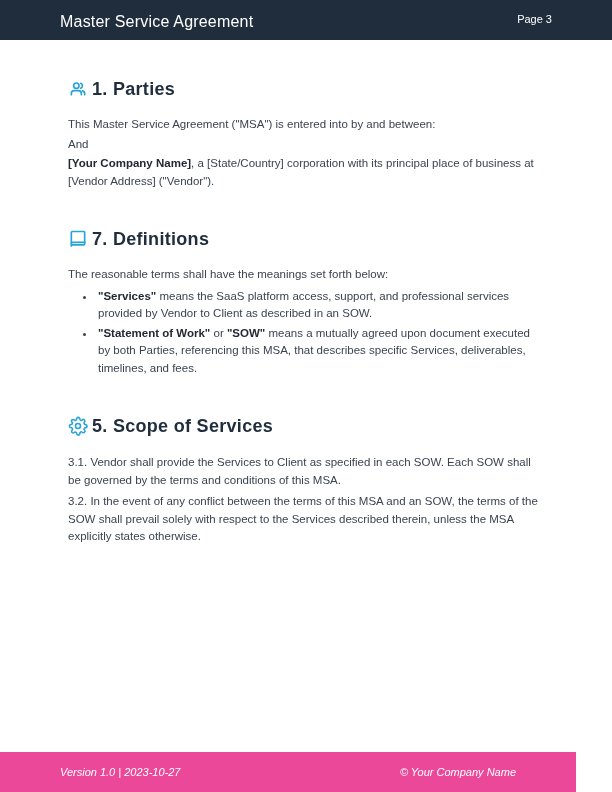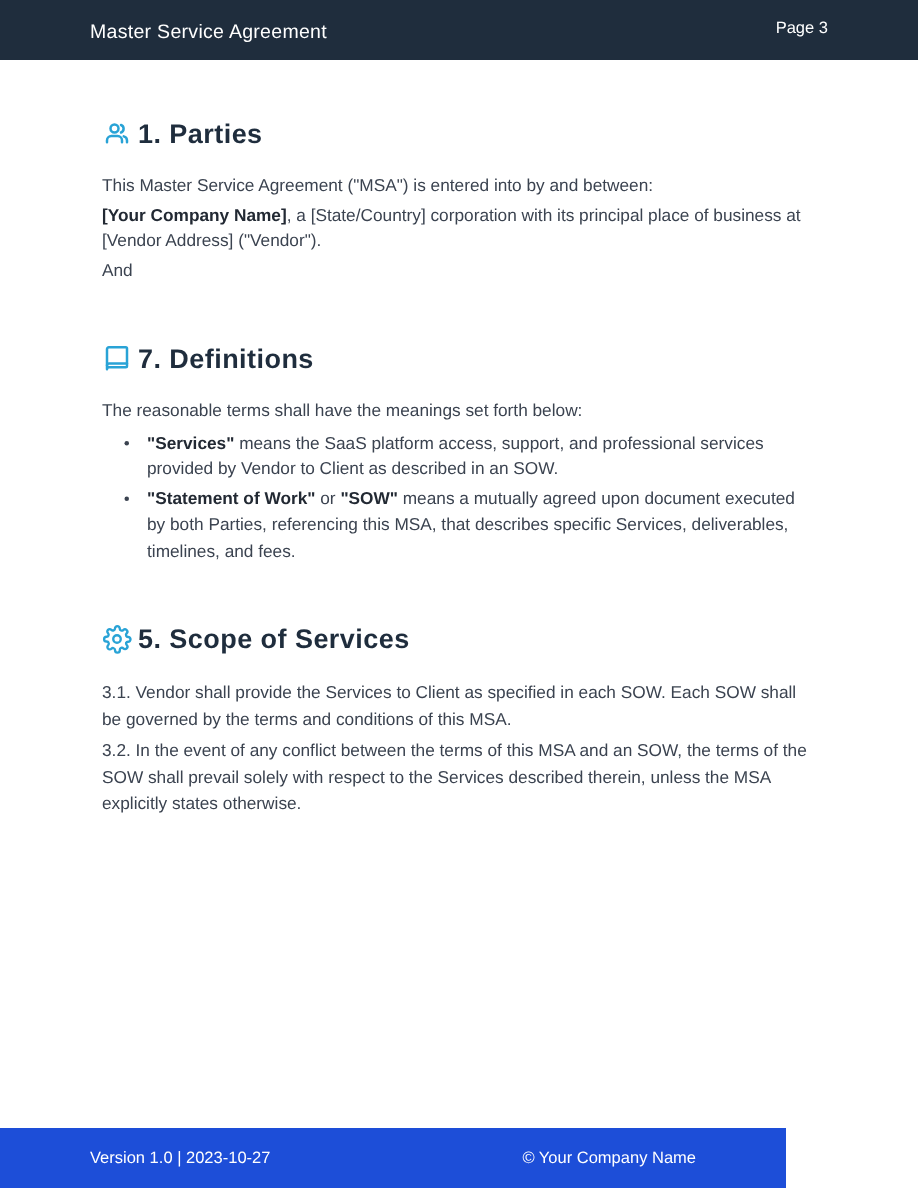--- a/index.html
+++ b/index.html
@@ -24,21 +24,21 @@
     width: 612px;
     height: 40px;
     background: #1F2D3D;
     color: #ffffff;
     box-sizing: border-box;
   }
   .doc-header .header-title {
     position: absolute;
     left: 60px;
     top: 13px;
-    font-size: 13px;
+    font-size: 16px;
     letter-spacing: 0.2px;
     color: #ffffff;
   }
   .doc-header .header-page {
     position: absolute;
     right: 60px;
     top: 13px;
     font-size: 11px;
     color: #ffffff;
   }
@@ -115,24 +115,25 @@
     line-height: 17.5px;
     color: #3b4350;
     margin: 0 0 4px 0;
   }
 
   
   .doc-footer {
     position: absolute;
     bottom: 0;
     left: 0;
-    width: 524px;
+    width: 576px;
     height: 40px;
-    background: #1d4ed8;
-    color: #ffffff;
+    background: #ec4899;
+    color: #ffffff;
+    font-style: italic;
   }
   .doc-footer .footer-left {
     position: absolute;
     left: 60px;
     top: 14px;
     font-size: 11px;
   }
   .doc-footer .footer-right {
     position: absolute;
     right: 60px;
@@ -159,22 +160,22 @@
           <path d="M20 19v-1.4a3.4 3.4 0 0 0-2.6-3.3"></path>
           <path d="M15.2 5.2a3.2 3.2 0 0 1 0 6"></path>
         </svg>
       </span>
       <div class="section-title">1. Parties</div>
     </div>
 
     <div style="height:16px;"></div>
 
     <p class="para">This Master Service Agreement ("MSA") is entered into by and between:</p>
+    <p class="para" style="margin-top:2px;">And</p>
     <p class="para" style="margin-top:2px;"><b>[Your Company Name]</b><span>, a [State/Country] corporation with its principal place of business at [Vendor Address] ("Vendor").</span></p>
-    <p class="para" style="margin-top:2px;">And</p>
   </div>
 
   <div class="section" style="margin-top:38px;">
     <div class="section-head">
       <span class="section-icon">
         <svg viewBox="0 0 24 24" fill="none" stroke="currentColor" stroke-width="2" stroke-linecap="round" stroke-linejoin="round">
           <path d="M4 4.5A1.5 1.5 0 0 1 5.5 3H19a1 1 0 0 1 1 1v14a1 1 0 0 1-1 1H5.5A1.5 1.5 0 0 0 4 20.5z"></path>
           <path d="M4 17.5A1.5 1.5 0 0 1 5.5 16H20"></path>
         </svg>
       </span>

